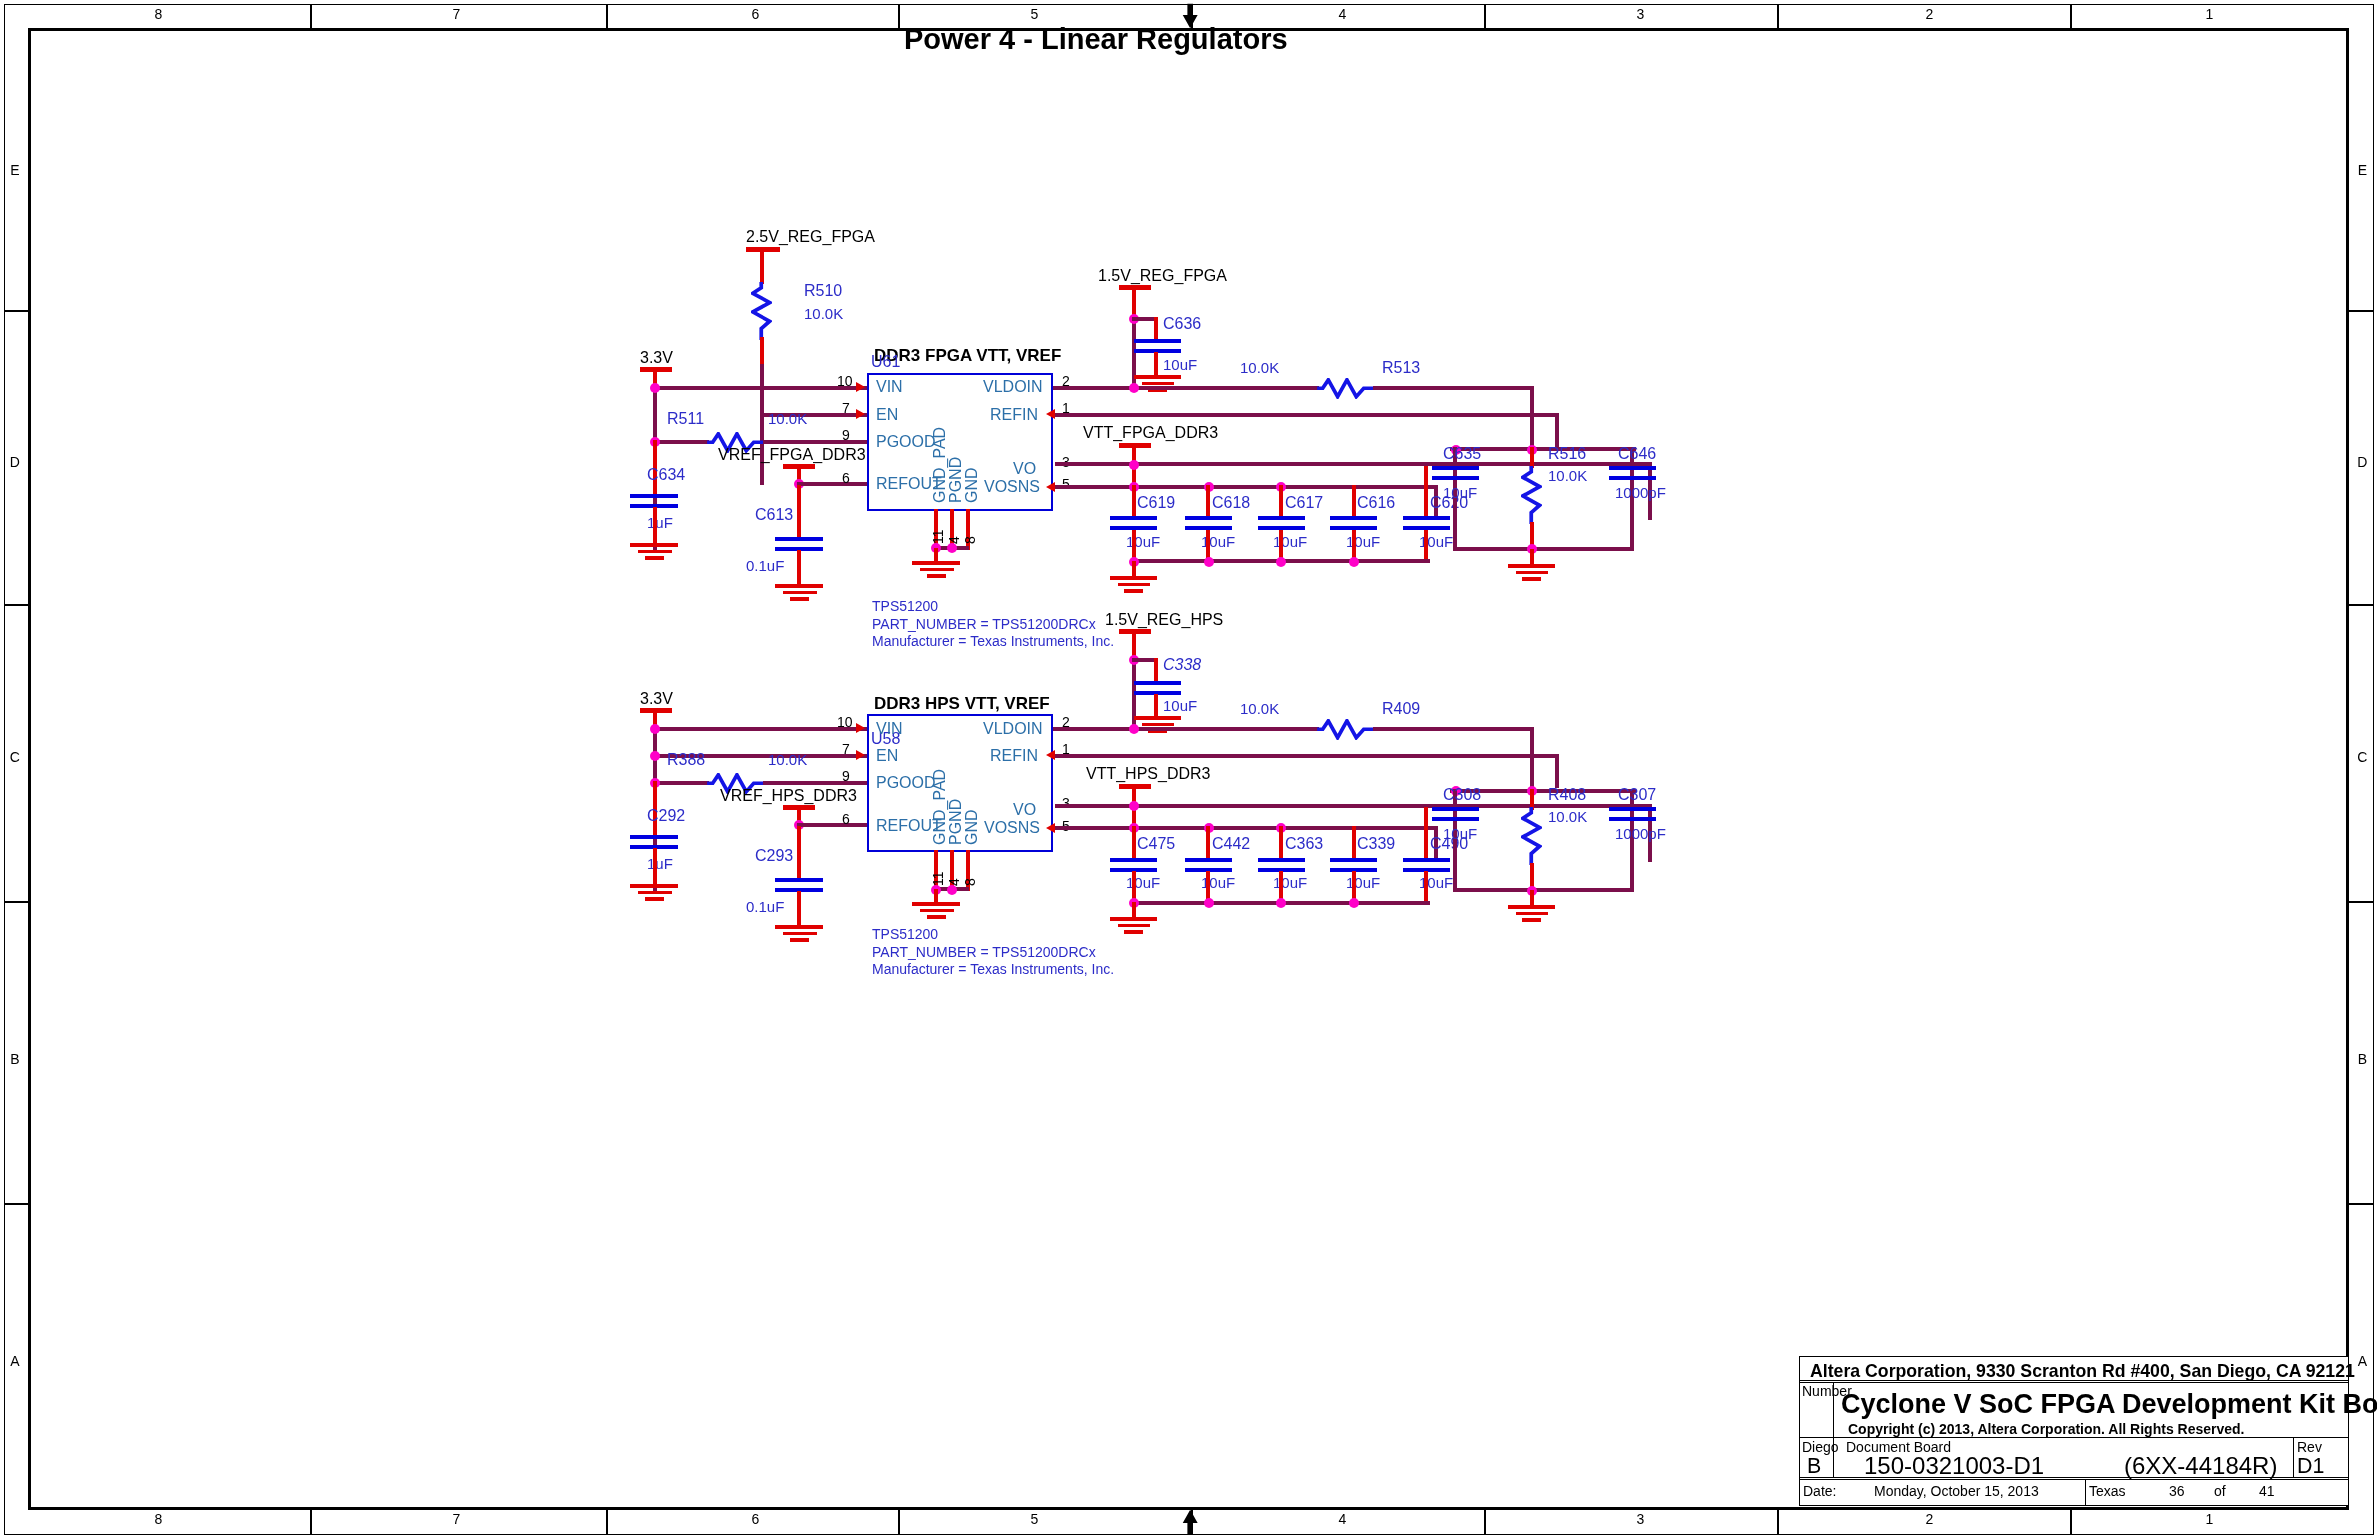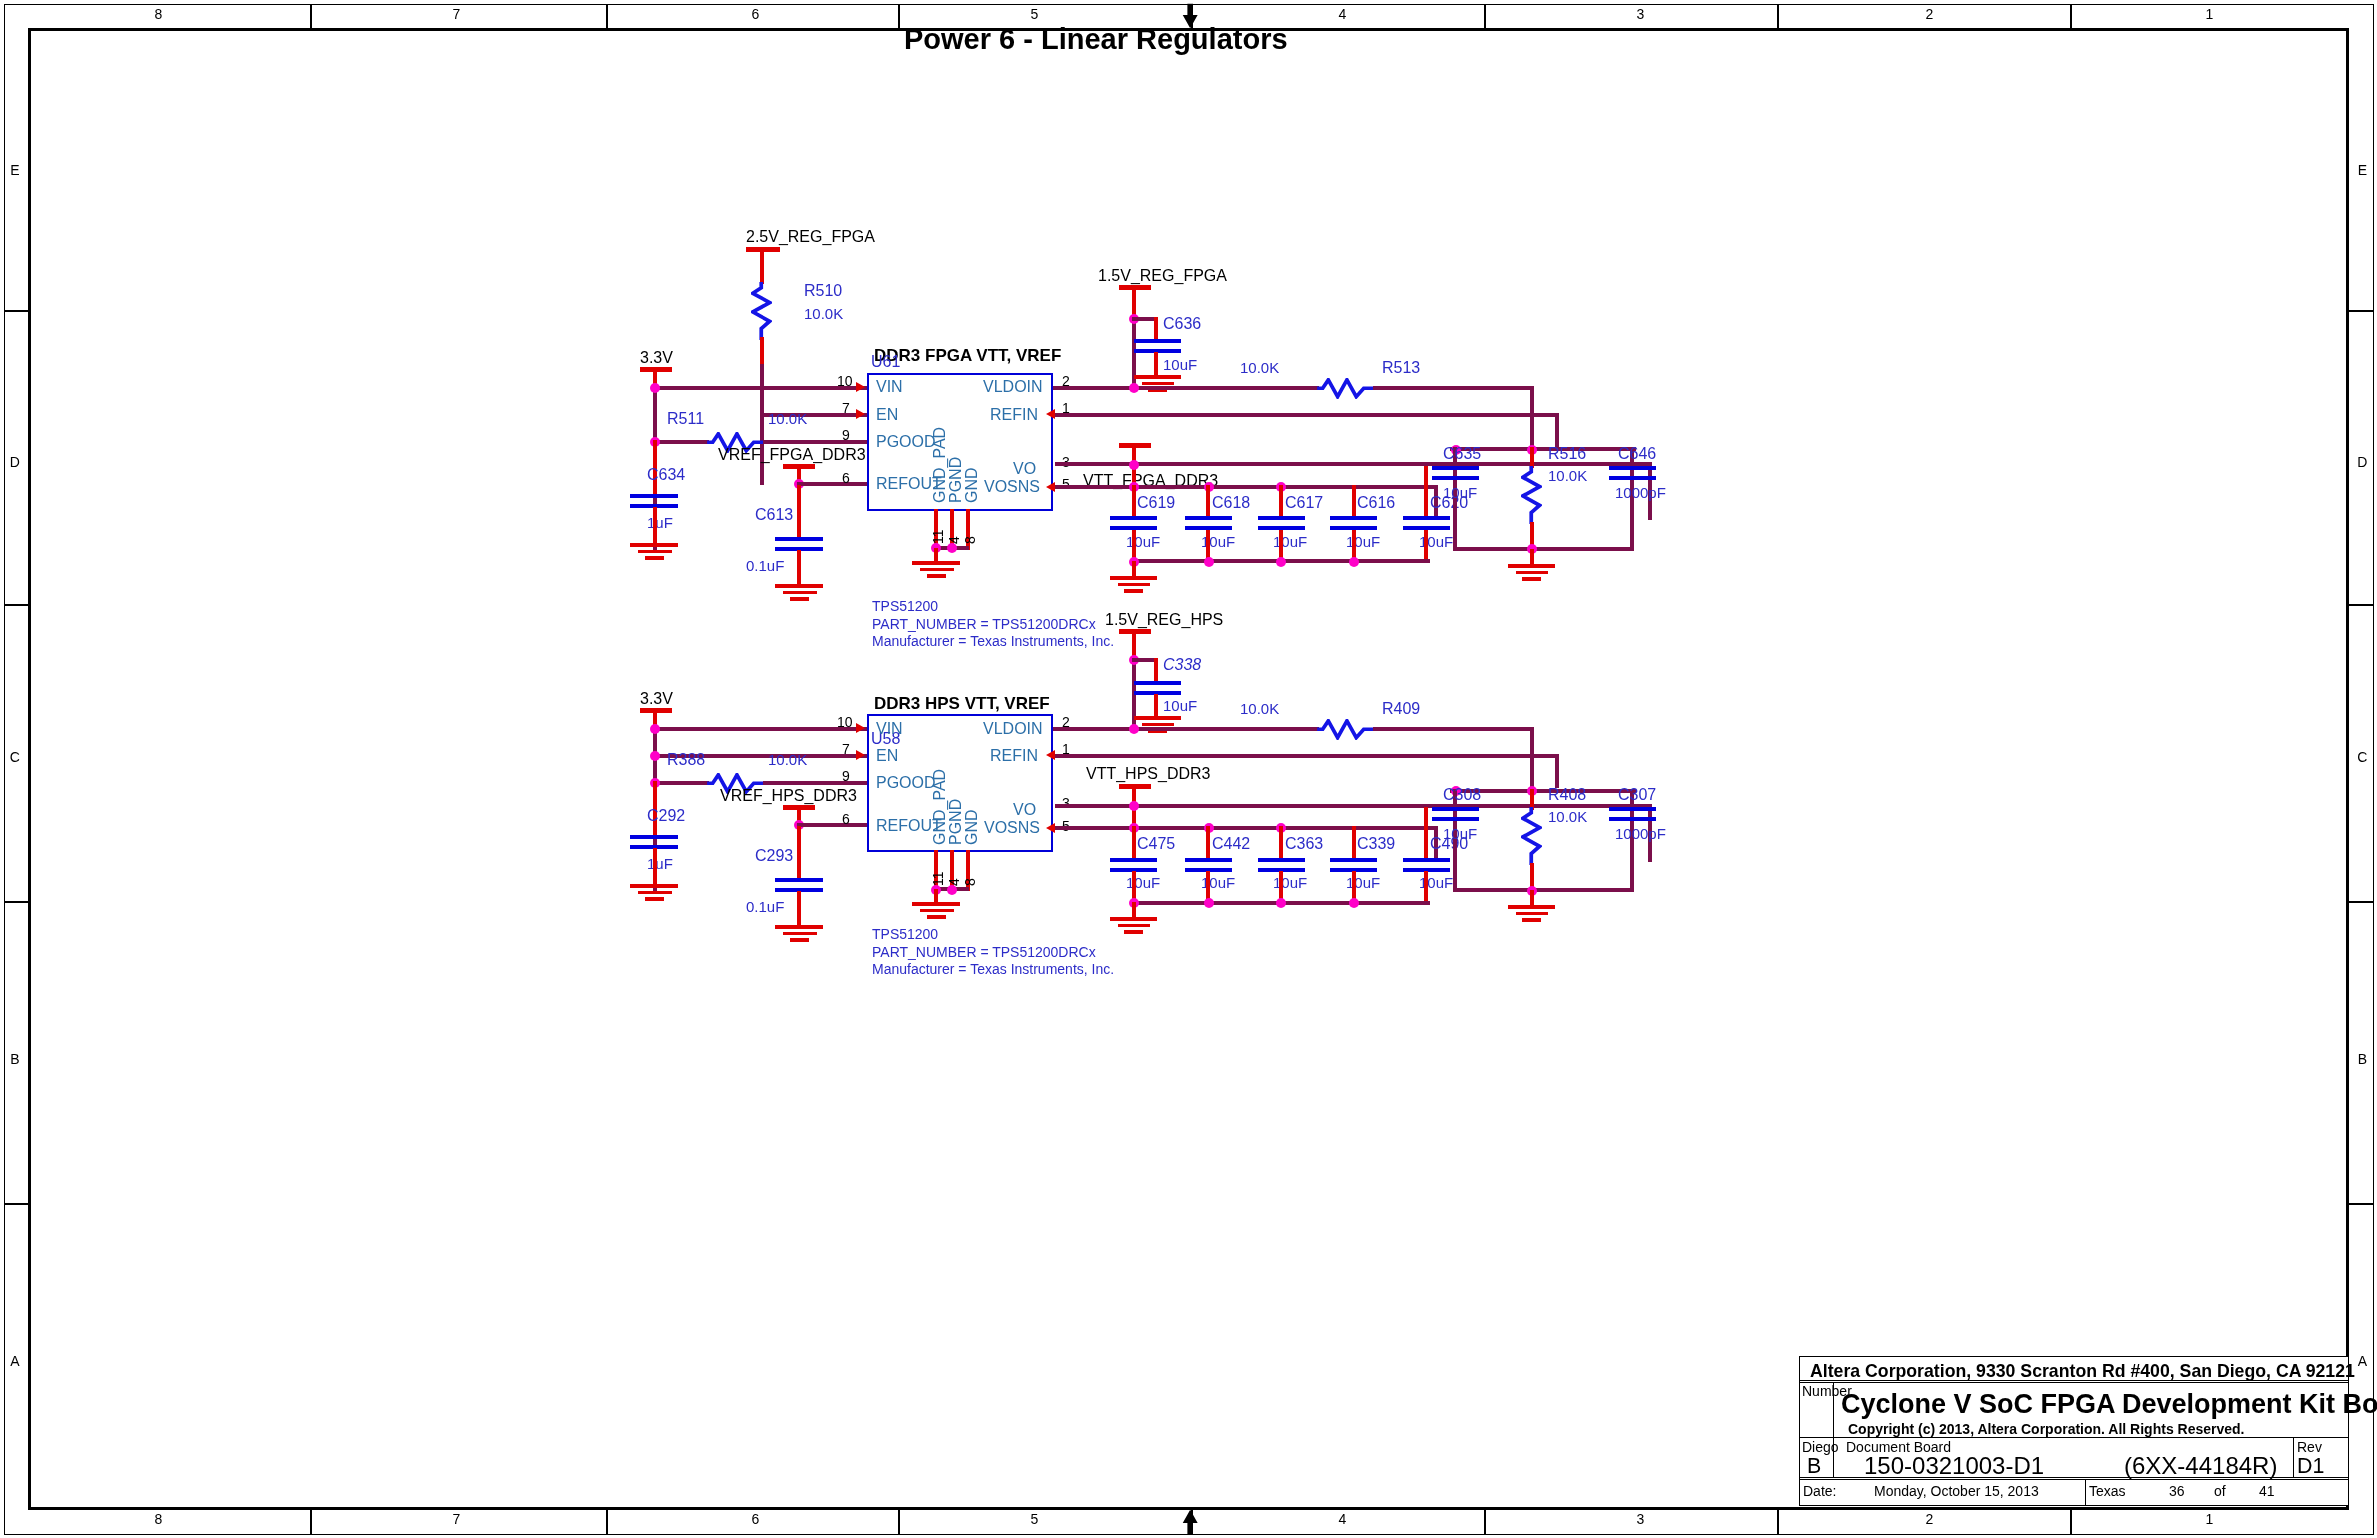--- a/index.html
+++ b/index.html
@@ -120,21 +120,21 @@
 
   <div class="ztick" style="left:3.7px;top:310px;width:26px;height:1.9px;"></div>
   <div class="ztick" style="left:3.7px;top:604px;width:26px;height:1.9px;"></div>
   <div class="ztick" style="left:3.7px;top:901px;width:26px;height:1.9px;"></div>
   <div class="ztick" style="left:3.7px;top:1203px;width:26px;height:1.9px;"></div>
   <div class="ztick" style="left:2347px;top:310px;width:26px;height:1.9px;"></div>
   <div class="ztick" style="left:2347px;top:604px;width:26px;height:1.9px;"></div>
   <div class="ztick" style="left:2347px;top:901px;width:26px;height:1.9px;"></div>
   <div class="ztick" style="left:2347px;top:1203px;width:26px;height:1.9px;"></div>
 
-  <div class="sheet-title" style="left:904px;top:23px;">Power 6 - Linear Regulators</div>
+  <div class="sheet-title" style="left:904px;top:23px;">Power 4 - Linear Regulators</div>
 
   <div class="blocktitle" style="left:874px;top:346px;">DDR3 FPGA VTT, VREF</div>
 
   <div class="netlbl" style="left:746px;top:228px;">2.5V_REG_FPGA</div>
   <div class="pbar" style="left:746px;top:247px;width:34px;"></div>
   <div class="wire-r" style="left:760px;top:247px;width:3.7px;height:37px;"></div>
 
   <svg class="res" style="left:751px;top:282px;" width="20.5" height="58" viewBox="0 0 22 62">
     <polyline points="11,0 11,6 2,12 20,22 2,32 20,42 11,50 11,62" fill="none" stroke="#1414E6" stroke-width="4"></polyline>
   </svg>
@@ -272,21 +272,21 @@
     <polyline points="0,11 6,11 12,2 22,20 32,2 42,20 50,11 62,11" fill="none" stroke="#1414E6" stroke-width="4"></polyline>
   </svg>
   <div class="val" style="left:1240px;top:359px;">10.0K</div>
   <div class="refdes" style="left:1382px;top:359px;">R513</div>
   <div class="wire" style="left:1373px;top:386px;width:160px;height:3.7px;"></div>
   <div class="wire" style="left:1530px;top:386px;width:3.7px;height:65px;"></div>
 
   <div class="wire" style="left:1055px;top:413px;width:503px;height:3.7px;"></div>
   <div class="wire" style="left:1555px;top:413px;width:3.7px;height:34px;"></div>
 
-  <div class="netlbl" style="left:1083px;top:424px;margin-top:48px;">VTT_FPGA_DDR3</div>
+  <div class="netlbl" style="left:1083px;top:424px;">VTT_FPGA_DDR3</div>
   <div class="pbar" style="left:1119px;top:443px;width:32px;"></div>
   <div class="wire-r" style="left:1132px;top:443px;width:3.7px;height:47px;"></div>
 
   <div class="wire" style="left:1055px;top:462px;width:597px;height:3.7px;"></div>
   <div class="junction" style="left:1129px;top:460px;"></div>
   <div class="wire" style="left:1648px;top:462px;width:3.7px;height:58px;"></div>
 
   <div class="wire" style="left:1055px;top:485px;width:382px;height:3.7px;"></div>
   <div class="junction" style="left:1129px;top:482px;"></div>
   <div class="junction" style="left:1204px;top:482px;"></div>

